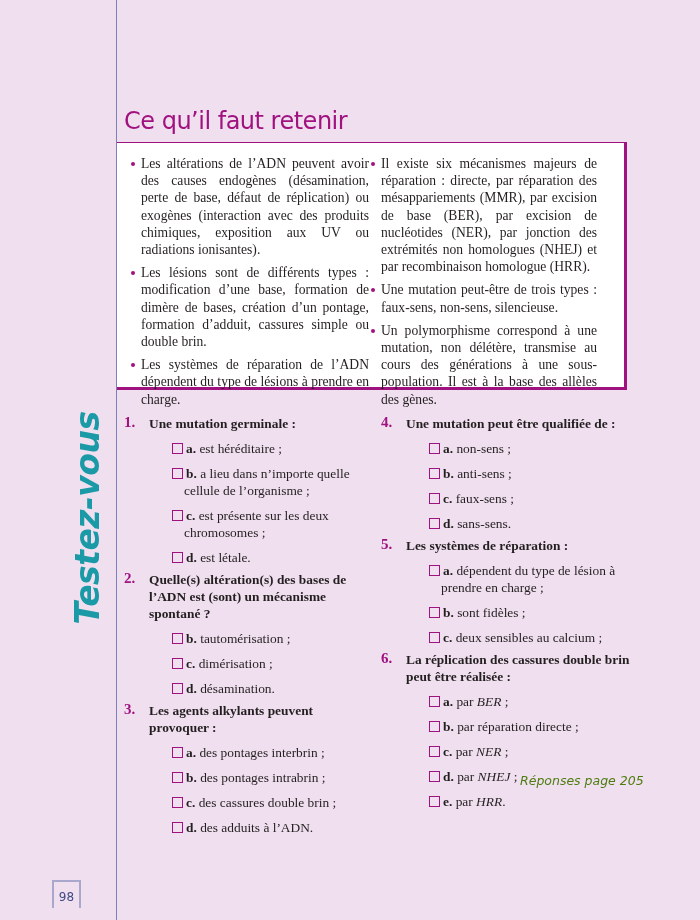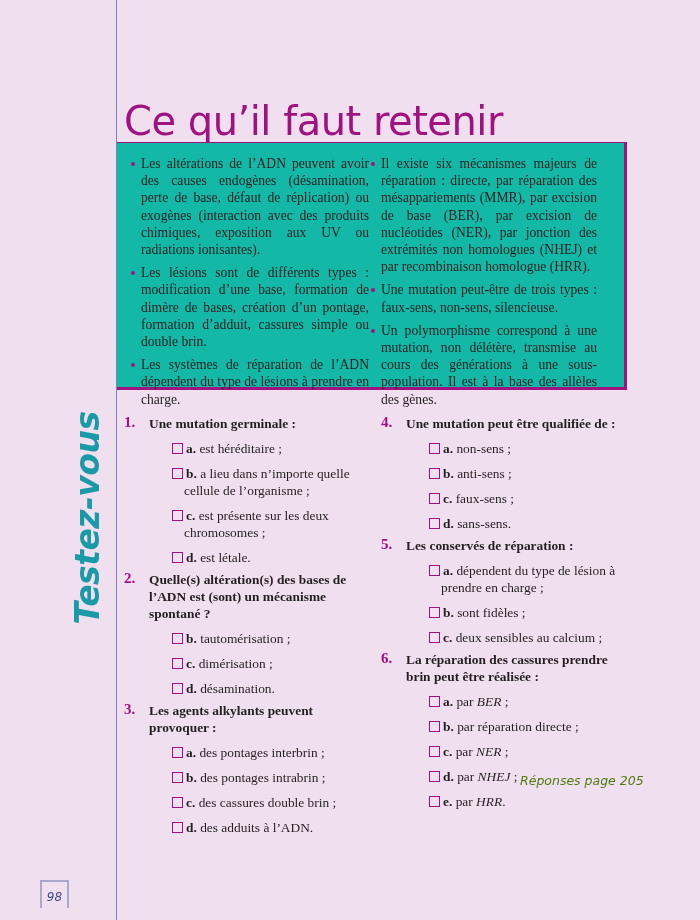--- a/index.html
+++ b/index.html
@@ -9,26 +9,26 @@
     font-family: "Liberation Serif", "DejaVu Serif", serif;
     color: #231f20;
   }
   .vline {
     position: absolute; left: 116px; top: 0; width: 1px; height: 920px;
     background: #7c80b8;
   }
   .title {
     position: absolute; left: 124px; top: 100px;
     font-family: "DejaVu Sans", "Liberation Sans", sans-serif;
-    font-size: 40px; color: #a0127f; font-weight: normal;
+    font-size: 24px; color: #a0127f; font-weight: normal;
     letter-spacing: -0.5px; line-height: 42px; margin: 0;
   }
   .box {
     position: absolute; left: 117px; top: 142px; width: 507px; height: 244px;
-    background: #14b8a6;
+    background: #ffffff;
     border-top: 1px solid #a0127f;
     border-right: 3px solid #a0127f;
     border-bottom: 3px solid #a0127f;
   }
   .col {
     position: absolute; top: 12px; font-size: 13.6px; line-height: 17.2px;
     text-align: justify;
   }
   .col.left { left: 12px; width: 240px; }
   .col.right { left: 252px; width: 228px; }
@@ -63,22 +63,22 @@
     width: 11px; height: 11px;
   }
   .opt .letter { font-weight: bold; }
   .opt .tx i { font-style: italic; }
   .answers {
     position: absolute; left: 520px; top: 773px;
     font-family: "DejaVu Sans", "Liberation Sans", sans-serif;
     font-style: italic; font-size: 12.5px; color: #4d7c0f;
   }
   .pagebox {
-    position: absolute; left: 40px; top: 880px; width: 29px; height: 28px;
-    border: 2px solid #a9a8cc; border-bottom: none; box-sizing: border-box; font-style: italic;
+    position: absolute; left: 52px; top: 880px; width: 29px; height: 28px;
+    border: 2px solid #a9a8cc; border-bottom: none; box-sizing: border-box;
   }
   .pagebox span {
     position: absolute; left: 0; right: 0; top: 8px; text-align: center;
     font-family: "DejaVu Sans", "Liberation Sans", sans-serif; font-size: 12px; color: #3d4a86;
   }
 </style>
 </head>
 <body>
 
 <div class="vline"></div>
@@ -131,28 +131,28 @@
     <div class="q">
       <span class="num">4.</span>
       <span class="qtext">Une mutation peut être qualifiée de :</span>
       <div class="opt"><span class="cb"></span><span class="letter">a.</span> <span class="tx">non-sens ;</span></div>
       <div class="opt"><span class="cb"></span><span class="letter">b.</span> <span class="tx">anti-sens ;</span></div>
       <div class="opt"><span class="cb"></span><span class="letter">c.</span> <span class="tx">faux-sens ;</span></div>
       <div class="opt"><span class="cb"></span><span class="letter">d.</span> <span class="tx">sans-sens.</span></div>
     </div>
     <div class="q">
       <span class="num">5.</span>
-      <span class="qtext">Les conservés de réparation :</span>
+      <span class="qtext">Les systèmes de réparation :</span>
       <div class="opt"><span class="cb"></span><span class="letter">a.</span> <span class="tx">dépendent du type de lésion à prendre en charge ;</span></div>
       <div class="opt"><span class="cb"></span><span class="letter">b.</span> <span class="tx">sont fidèles ;</span></div>
       <div class="opt"><span class="cb"></span><span class="letter">c.</span> <span class="tx">deux sensibles au calcium ;</span></div>
     </div>
     <div class="q">
       <span class="num">6.</span>
-      <span class="qtext">La réparation des cassures prendre brin peut être réalisée :</span>
+      <span class="qtext">La réplication des cassures double brin peut être réalisée :</span>
       <div class="opt"><span class="cb"></span><span class="letter">a.</span> <span class="tx"><span>par </span><i>BER</i><span> ;</span></span></div>
       <div class="opt"><span class="cb"></span><span class="letter">b.</span> <span class="tx">par réparation directe ;</span></div>
       <div class="opt"><span class="cb"></span><span class="letter">c.</span> <span class="tx"><span>par </span><i>NER</i><span> ;</span></span></div>
       <div class="opt"><span class="cb"></span><span class="letter">d.</span> <span class="tx"><span>par </span><i>NHEJ</i><span> ;</span></span></div>
       <div class="opt"><span class="cb"></span><span class="letter">e.</span> <span class="tx"><span>par </span><i>HRR</i><span>.</span></span></div>
     </div>
   </div>
 
 <div class="answers">Réponses page 205</div>
 

